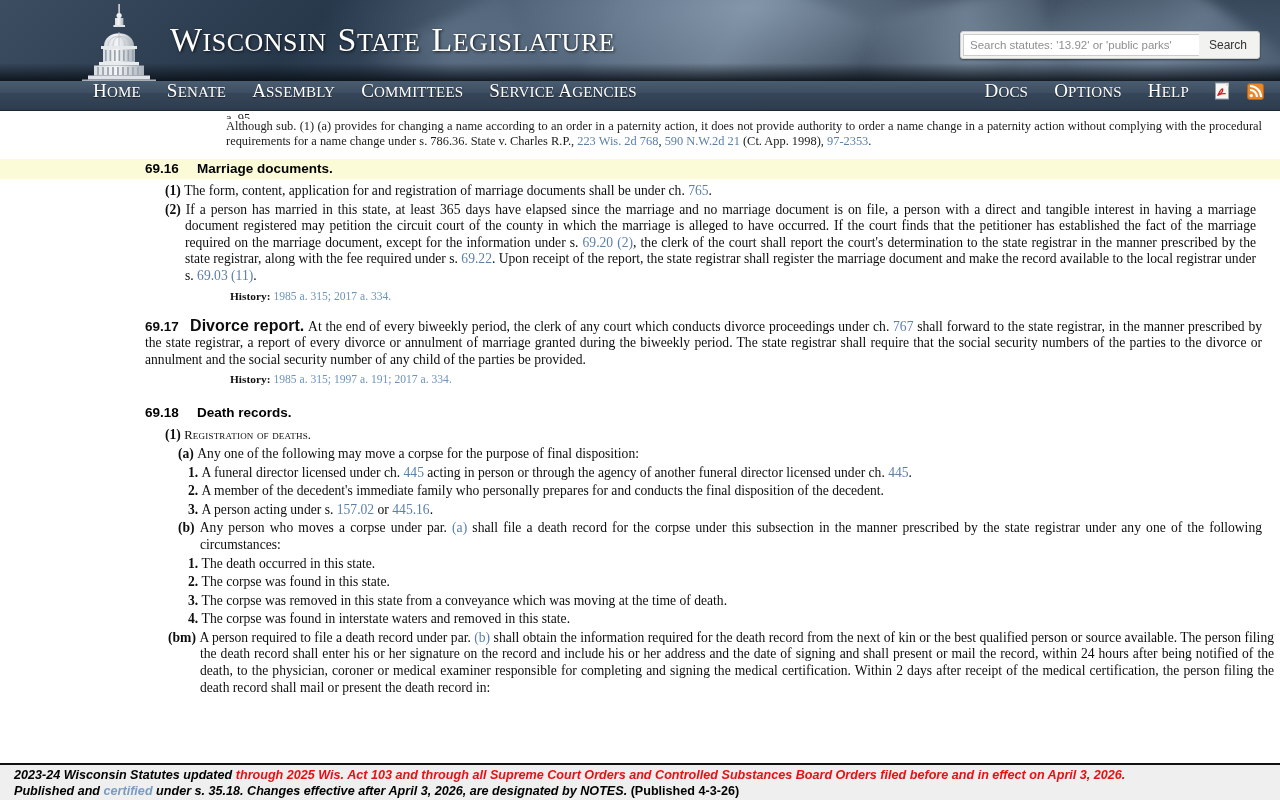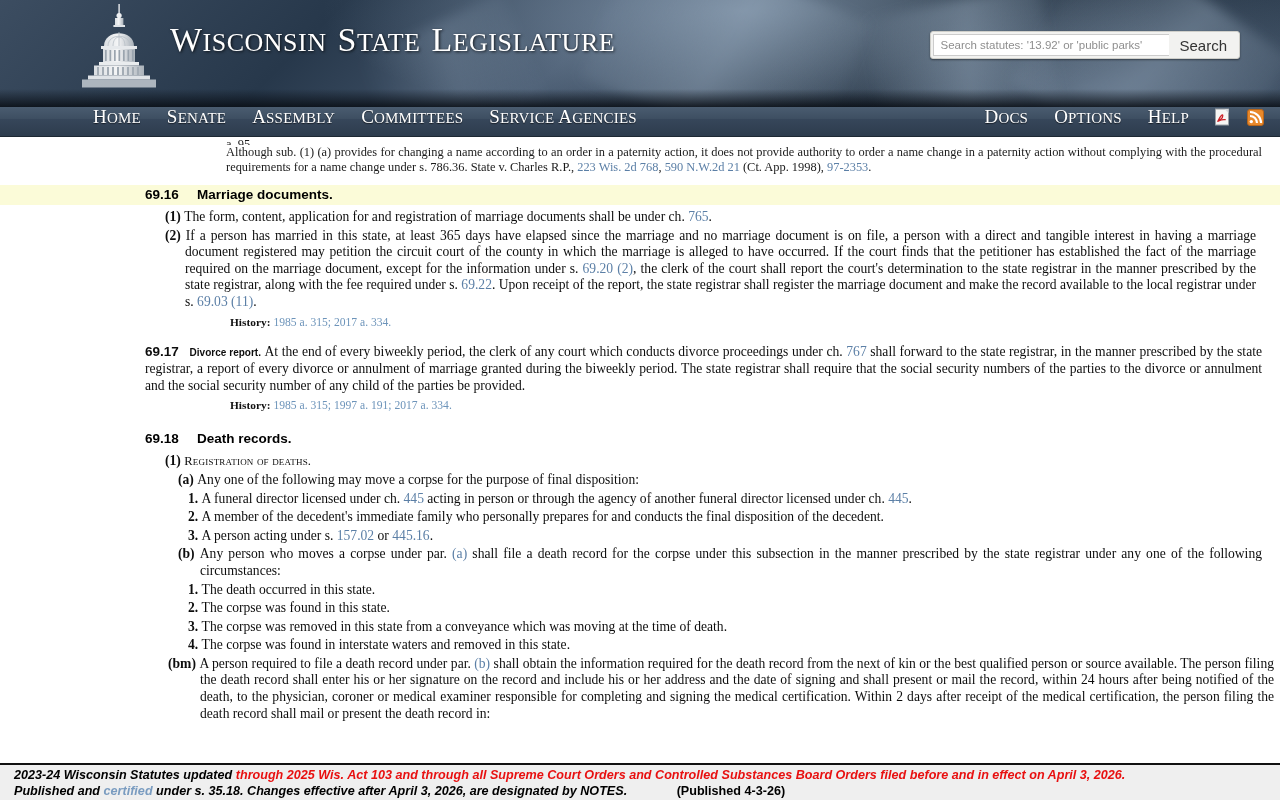--- a/index.html
+++ b/index.html
@@ -8,21 +8,21 @@
     margin: 0; padding: 0;
     width: 1280px; height: 800px;
     overflow: hidden;
     background: #ffffff;
     font-family: "Liberation Serif", serif;
   }
 
   
   #banner {
     position: relative;
-    width: 1280px; height: 107px;
+    width: 1280px; height: 81px;
     background:
       radial-gradient(ellipse 700px 200px at 58% 10%, rgba(150,170,190,0.55), rgba(0,0,0,0) 60%),
       radial-gradient(ellipse 500px 160px at 85% 80%, rgba(120,140,165,0.40), rgba(0,0,0,0) 65%),
       linear-gradient(135deg, #3c4d61 0%, #27384b 25%, #46586e 45%, #22303f 70%, #38495c 100%);
     overflow: hidden;
   }
   #banner .streak {
     position: absolute;
     background: linear-gradient(100deg, rgba(255,255,255,0.00), rgba(190,210,230,0.30), rgba(255,255,255,0.00));
     filter: blur(6px);
@@ -51,21 +51,21 @@
     color: #ffffff;
     text-shadow: 1px 1px 3px rgba(0,0,0,.8);
     white-space: nowrap;
   }
   #wordmark .cap { font-size: 34px; }
   #wordmark .sm  { font-size: 26px; }
   #wordmark .gap { display:inline-block; width: 11px; }
 
   
   #searchbox {
-    position: absolute; right: 40px; top: 31px;
+    position: absolute; right: 20px; top: 31px;
     display: flex; align-items: stretch;
     background: #f2f2f0;
     border: 1px solid #cfcfca;
     border-radius: 3px;
     box-shadow: 0 1px 2px rgba(0,0,0,.45);
     padding: 2px;
   }
   #search-input {
     width: 236px; height: 22px;
     border: 1px solid #cccccc;
@@ -77,21 +77,21 @@
     padding: 0 6px;
     outline: none;
   }
   #search-input::placeholder { color: #8e8e8e; }
   #search-button {
     height: 22px;
     padding: 0 10px;
     border: none;
     background: transparent;
     font-family: "Liberation Sans", sans-serif;
-    font-size: 15px;
+    font-size: 12px;
     color: #333;
     cursor: pointer;
   }
 
   
   #navbar {
     position: relative;
     width: 1280px; height: 30px;
     background: linear-gradient(to bottom, #4a5c70 0%, #3d4e61 42%, #36465a 43%, #2d3c4d 100%);
     border-bottom: 1px solid #1d2833;
@@ -181,21 +181,21 @@
     line-height: 14px;
     padding: 2px 18px 0 230px;
     color: #333;
   }
   .history .hl { font-weight: bold; font-size: 11.4px; color:#111; }
   .history .refs { color: #6d94ba; }
 
   .sec-title-inline {
     font-family: "Liberation Sans", sans-serif;
     font-weight: bold;
-    font-size: 10px;
+    font-size: 16px;
   }
   .sec-num-inline {
     font-family: "Liberation Sans", sans-serif;
     font-weight: bold;
     font-size: 13.5px;
   }
 
   
   #footer {
     position: absolute; left: 0; bottom: 0;
@@ -206,21 +206,21 @@
     font-family: "Liberation Sans", sans-serif;
     font-style: italic;
     font-weight: bold;
     font-size: 12.6px;
     line-height: 16px;
     color: #000;
     overflow: hidden;
   }
   #footer .red { color: #e81010; }
   #footer .cert { color: #7a9cc0; }
-  #footer .nonital { font-style: normal; margin-left: 46px; }
+  #footer .nonital { font-style: normal; }
 </style>
 </head>
 <body>
 
 <div id="banner">
   <div class="streak s1"></div>
   <div class="streak s2"></div>
   <div class="streak s3"></div>
   <div class="streak s4"></div>
   <div class="darkband"></div>

